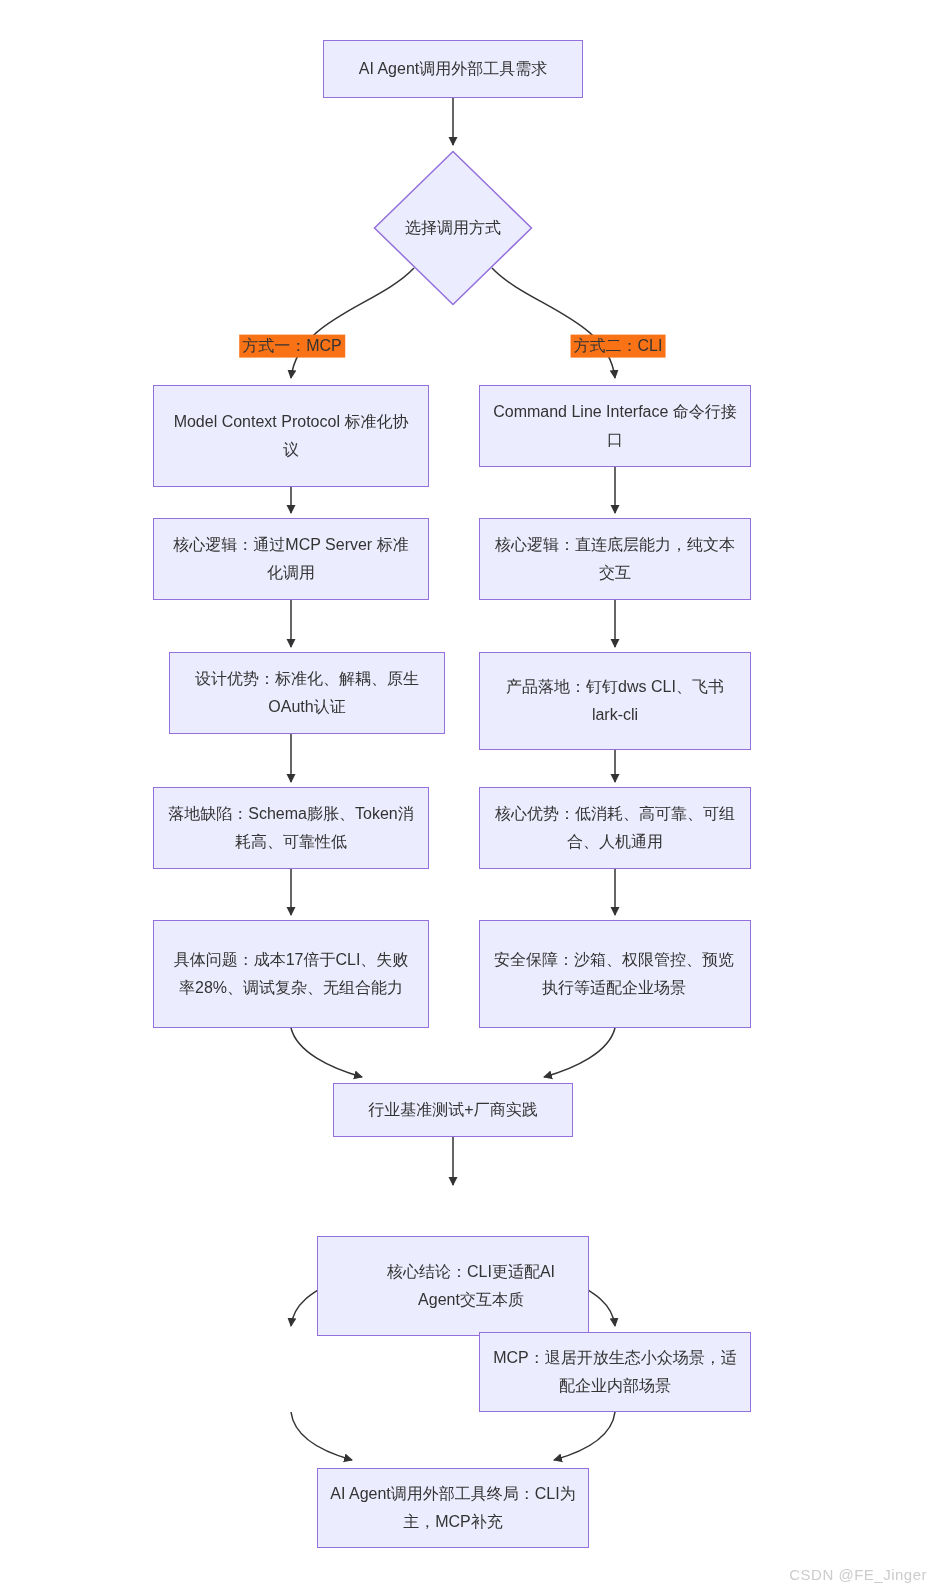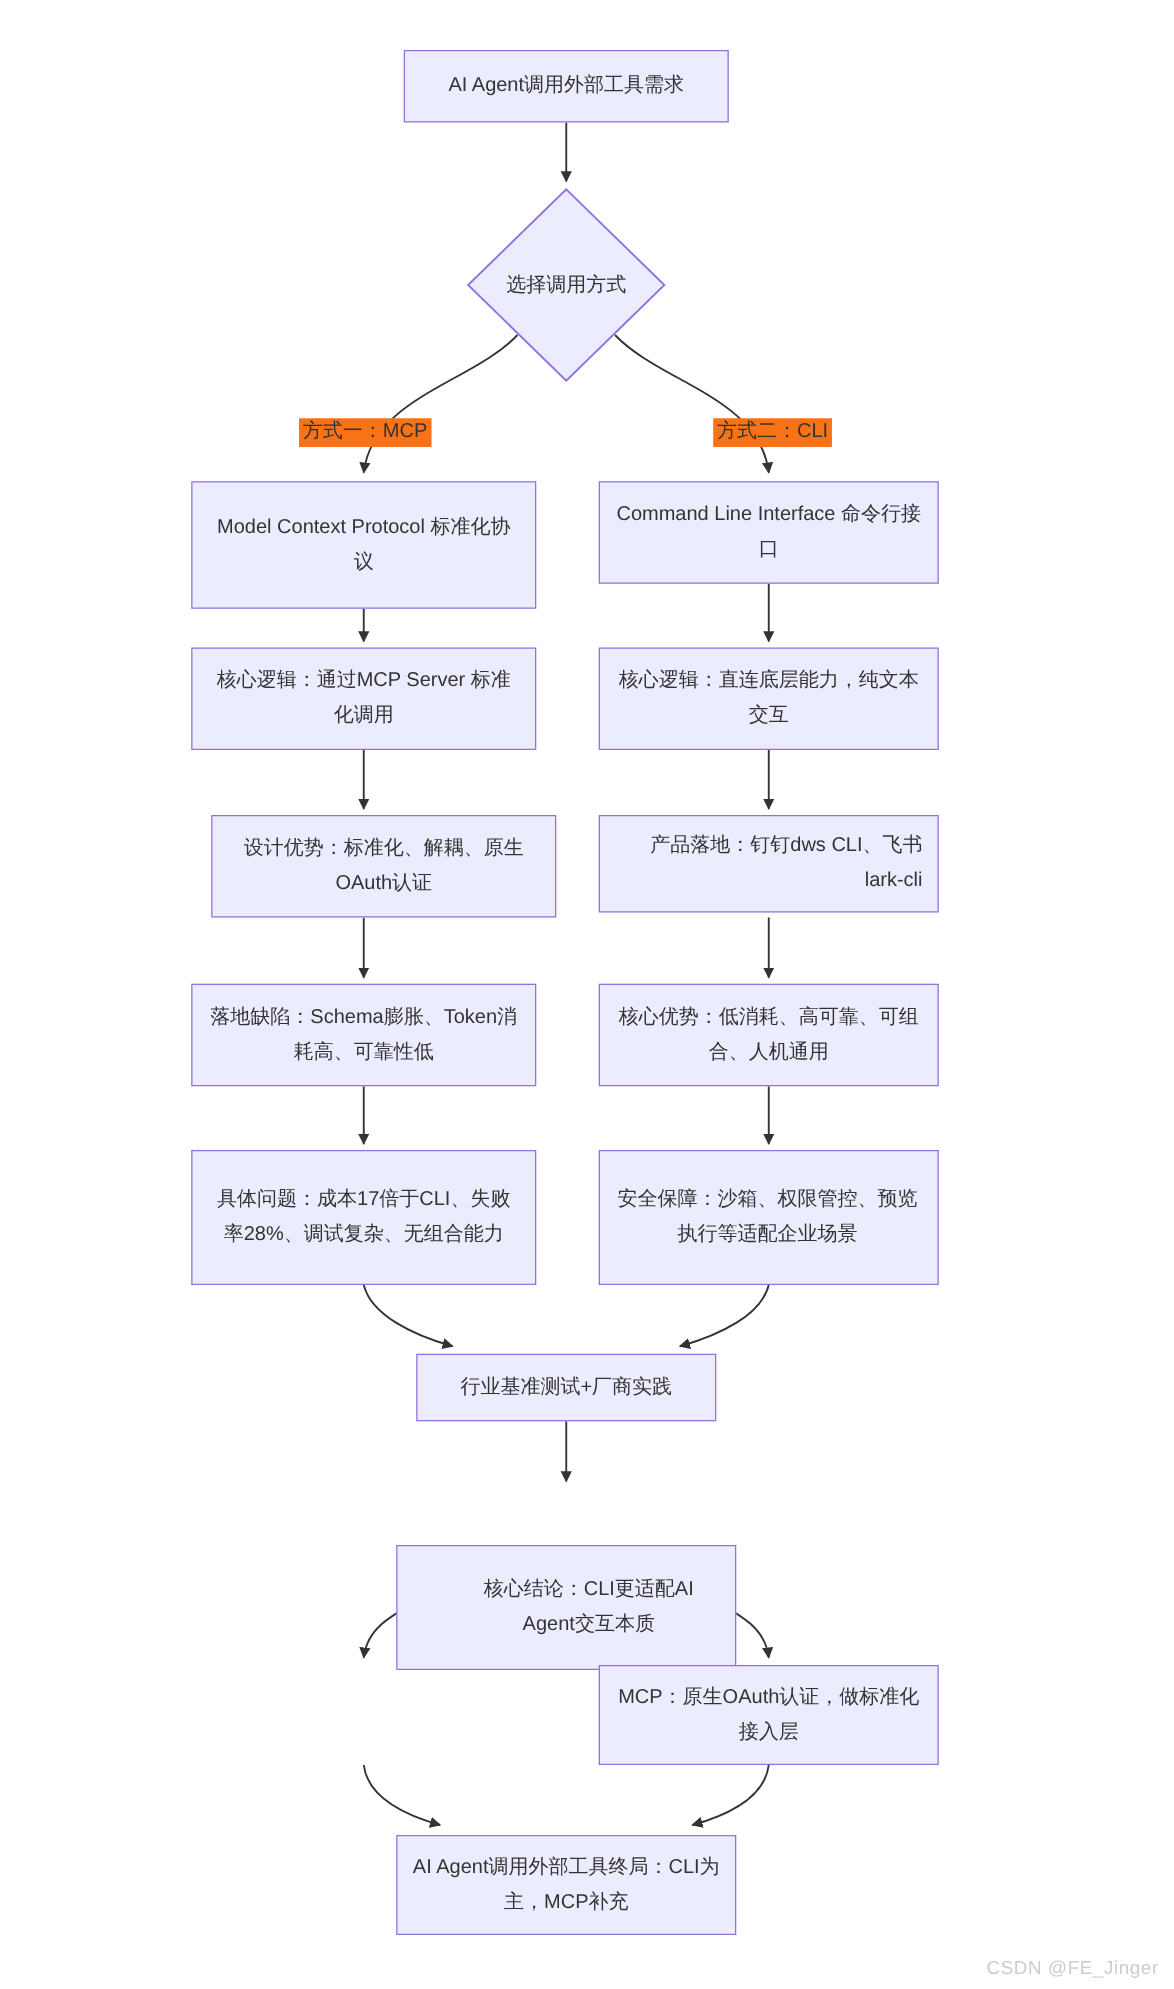--- a/index.html
+++ b/index.html
@@ -94,39 +94,39 @@
   <div class="node" style="left:153px;top:920px;width:276px;height:108px;">
     <span>具体问题：成本17倍于CLI、失败率28%、调试复杂、无组合能力</span>
   </div>
 
   <div class="node" style="left:479px;top:385px;width:272px;height:82px;">
     <span>Command Line Interface 命令行接口</span>
   </div>
   <div class="node" style="left:479px;top:518px;width:272px;height:82px;">
     <span>核心逻辑：直连底层能力，纯文本交互</span>
   </div>
-  <div class="node" style="left:479px;top:652px;width:272px;height:78px;text-align:right;">
+  <div class="node" style="left:479px;top:652px;width:272px;height:98px;">
     <span>产品落地：钉钉dws CLI、飞书lark-cli</span>
   </div>
   <div class="node" style="left:479px;top:787px;width:272px;height:82px;">
     <span>核心优势：低消耗、高可靠、可组合、人机通用</span>
   </div>
   <div class="node" style="left:479px;top:920px;width:272px;height:108px;padding-left:10px;">
     <span>安全保障：沙箱、权限管控、预览执行等适配企业场景</span>
   </div>
 
   <div class="node" style="left:333px;top:1083px;width:240px;height:54px;">
     <span>行业基准测试+厂商实践</span>
   </div>
   <div class="node" style="left:317px;top:1236px;width:272px;height:100px;padding-left:48px;">
     <span>核心结论：CLI更适配AI Agent交互本质</span>
   </div>
 
   <div class="node" style="left:479px;top:1332px;width:272px;height:80px;">
-    <span>MCP：原生OAuth认证，做标准化接入层</span>
+    <span>MCP：退居开放生态小众场景，适配企业内部场景</span>
   </div>
 
   <div class="node" style="left:317px;top:1468px;width:272px;height:80px;">
     <span>AI Agent调用外部工具终局：CLI为主，MCP补充</span>
   </div>
 
   <div class="watermark">
     <span>CSDN @FE_Jinger</span>
   </div>
 

